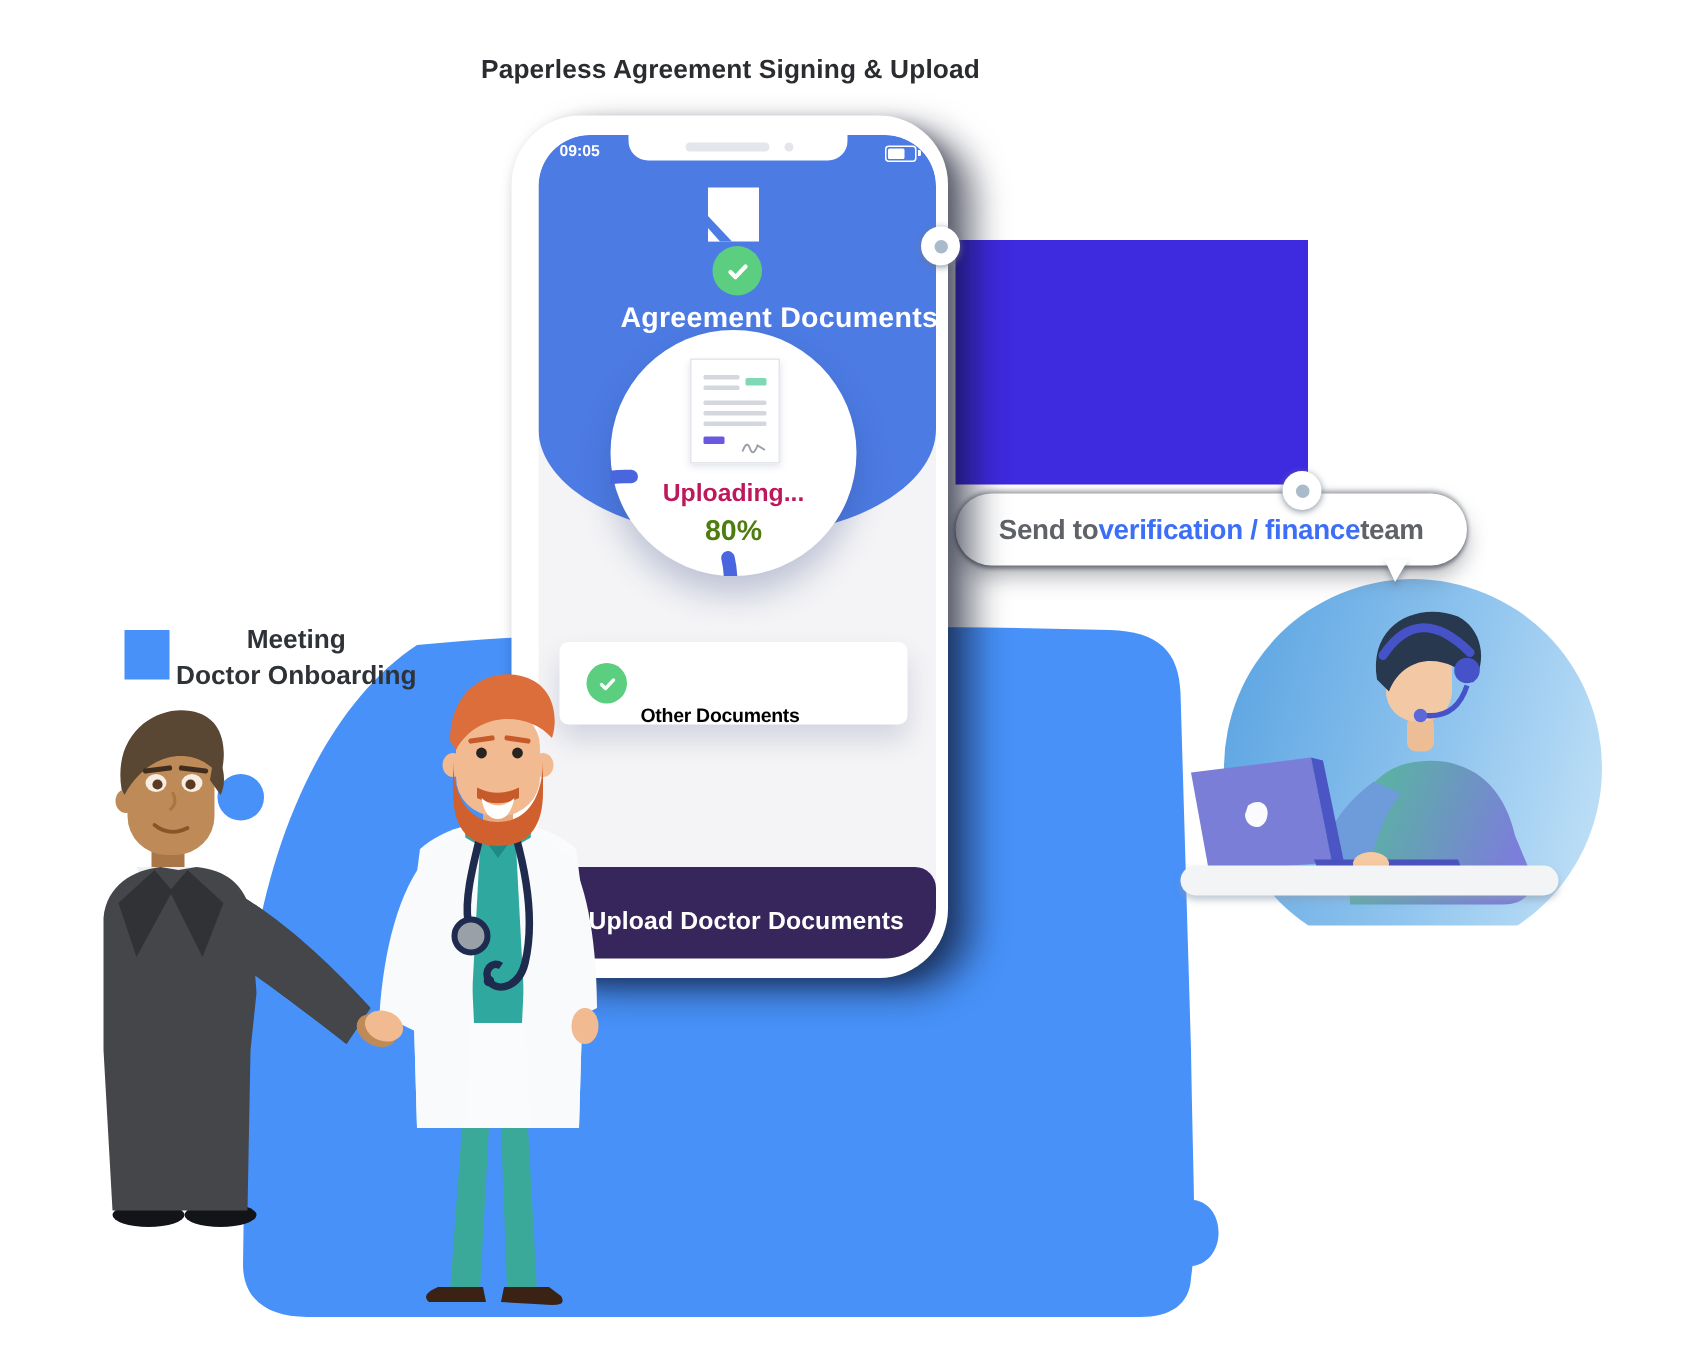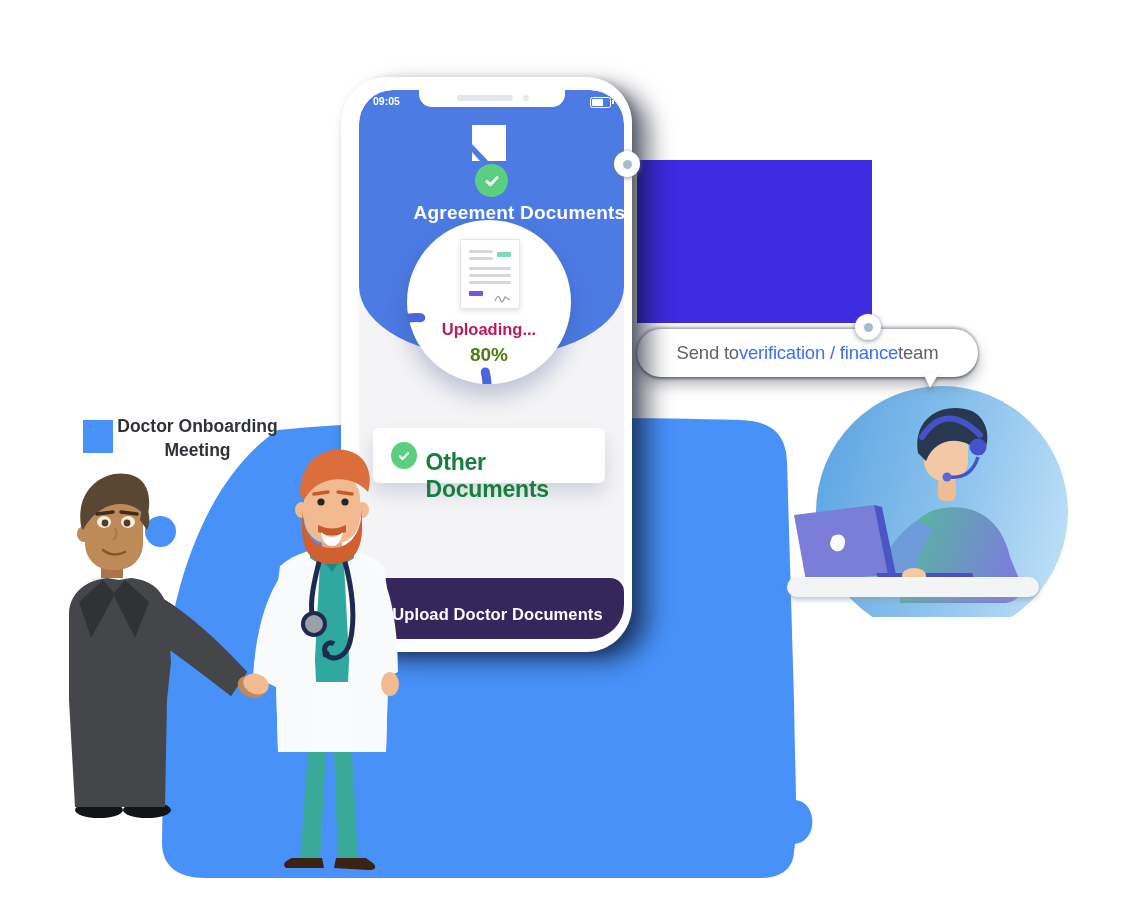--- a/index.html
+++ b/index.html
@@ -19,21 +19,21 @@
   .support-clip{left:816px;top:386px;width:252px;height:231px;overflow:hidden;z-index:2;}
   .support-circle{position:absolute;left:0;top:0;width:252px;height:252px;border-radius:50%;
     background:linear-gradient(105deg,#58A2E1 0%,#8FC4EE 55%,#C6E4F8 100%);}
   .support-svg{left:780px;top:395px;width:260px;height:210px;z-index:3;}
   .desk-bar{left:787px;top:577px;width:252px;height:20px;border-radius:10px;background:#F3F4F6;
     box-shadow:0 3px 5px rgba(140,155,175,.55);z-index:4;}
 
   
   .send-pill{left:637px;top:329px;width:341px;height:48px;background:#ffffff;border-radius:26px;
     display:flex;align-items:center;justify-content:center;white-space:nowrap;
-    font-size:18.5px;font-weight:normal;letter-spacing:-.2px;color:#5F6368;z-index:5;
+    font-size:18.5px;font-weight:bold;letter-spacing:-.2px;color:#5F6368;z-index:5;
     box-shadow:0 2px 3px rgba(90,95,105,.85),0 -2px 3px rgba(90,95,105,.5),0 8px 14px rgba(90,95,105,.45);}
   .send-pill .hl{color:#3D6EF7;}
   .pill-tail{position:absolute;left:286px;top:44px;width:0;height:0;
     border-top:15px solid #ffffff;border-left:7px solid transparent;border-right:9px solid transparent;
     filter:drop-shadow(0 3px 2px rgba(90,95,105,.5));}
   .connector-dot{width:26px;height:26px;border-radius:50%;background:#ffffff;z-index:8;
     box-shadow:0 1px 5px rgba(110,122,140,.85);display:flex;align-items:center;justify-content:center;}
   .connector-dot .dot{width:9px;height:9px;border-radius:50%;background:#A9BACB;}
   .dot-1{left:614px;top:151px;}
   .dot-2{left:855px;top:314px;}
@@ -72,21 +72,21 @@
   .udb{position:absolute;background:#D4D7DD;border-radius:1px;}
   .uploading-label{position:absolute;left:0;top:100px;width:100%;text-align:center;
     color:#be185d;font-size:16.5px;font-weight:800;}
   .uploading-percent{position:absolute;left:0;top:124px;width:100%;text-align:center;
     color:#4d7c0f;font-size:19px;font-weight:800;}
 
   .other-card{position:absolute;left:14px;top:338px;width:232px;height:55px;background:#ffffff;
     border-radius:6px;box-shadow:0 10px 18px rgba(60,70,120,.18);display:flex;align-items:center;
     gap:9px;padding-left:18px;box-sizing:border-box;z-index:2;}
   .other-card .check-circle{width:27px;height:27px;}
-  .other-label{font-size:23px;font-weight:800;color:#15803d;letter-spacing:-.2px;margin-top:41px;}
+  .other-label{font-size:13px;font-weight:800;color:#000000;letter-spacing:-.2px;margin-top:41px;}
 
   .upload-btn{position:absolute;left:12px;top:488px;width:253px;height:72px;background:#37265B;
     border-radius:14px 14px 30px 14px;display:flex;align-items:center;justify-content:center;
     color:#ffffff;font-size:16.5px;font-weight:bold;letter-spacing:.1px;z-index:2;border:none;}
 
   
   .businessman-svg{left:55px;top:462px;width:260px;height:360px;z-index:7;}
   .doctor-svg{left:222px;top:432px;width:210px;height:440px;z-index:7;}
 
   
@@ -255,18 +255,19 @@
     <path d="M80,74 L80,96 C80,122 92,132 110,132 C128,132 140,122 140,96 L140,74 C140,104 126,116 110,116 C94,116 80,104 80,74 Z" fill="#D1602F"></path>
     <path d="M96,93 Q110,100 124,93 L124,100 Q110,107 96,100 Z" fill="#C75A2A"></path>
     <path d="M99,100 Q110,110 121,100 Q118,114 110,114 Q101,114 99,100 Z" fill="#FFFFFF"></path>
     <path d="M78,62 C78,22 112,10 134,22 C148,30 150,48 146,60 C130,42 96,42 82,68 Z" fill="#DB6E3A"></path>
     <path d="M92,62 L106,60" stroke="#C75A2A" stroke-width="3.5" stroke-linecap="round"></path>
     <path d="M116,60 L130,62" stroke="#C75A2A" stroke-width="3.5" stroke-linecap="round"></path>
     <circle cx="99" cy="70" r="3.6" fill="#29241F"></circle>
     <circle cx="123" cy="70" r="3.6" fill="#29241F"></circle>
   </svg>
 
+  <div class="abs main-title">Paperless Agreement Signing &amp; Upload</div>
   <div class="abs meeting-caption">
+    <div>Meeting</div>
     <div>Doctor Onboarding</div>
-    <div>Meeting</div>
   </div>
 
 </div>
 
 </body></html>

